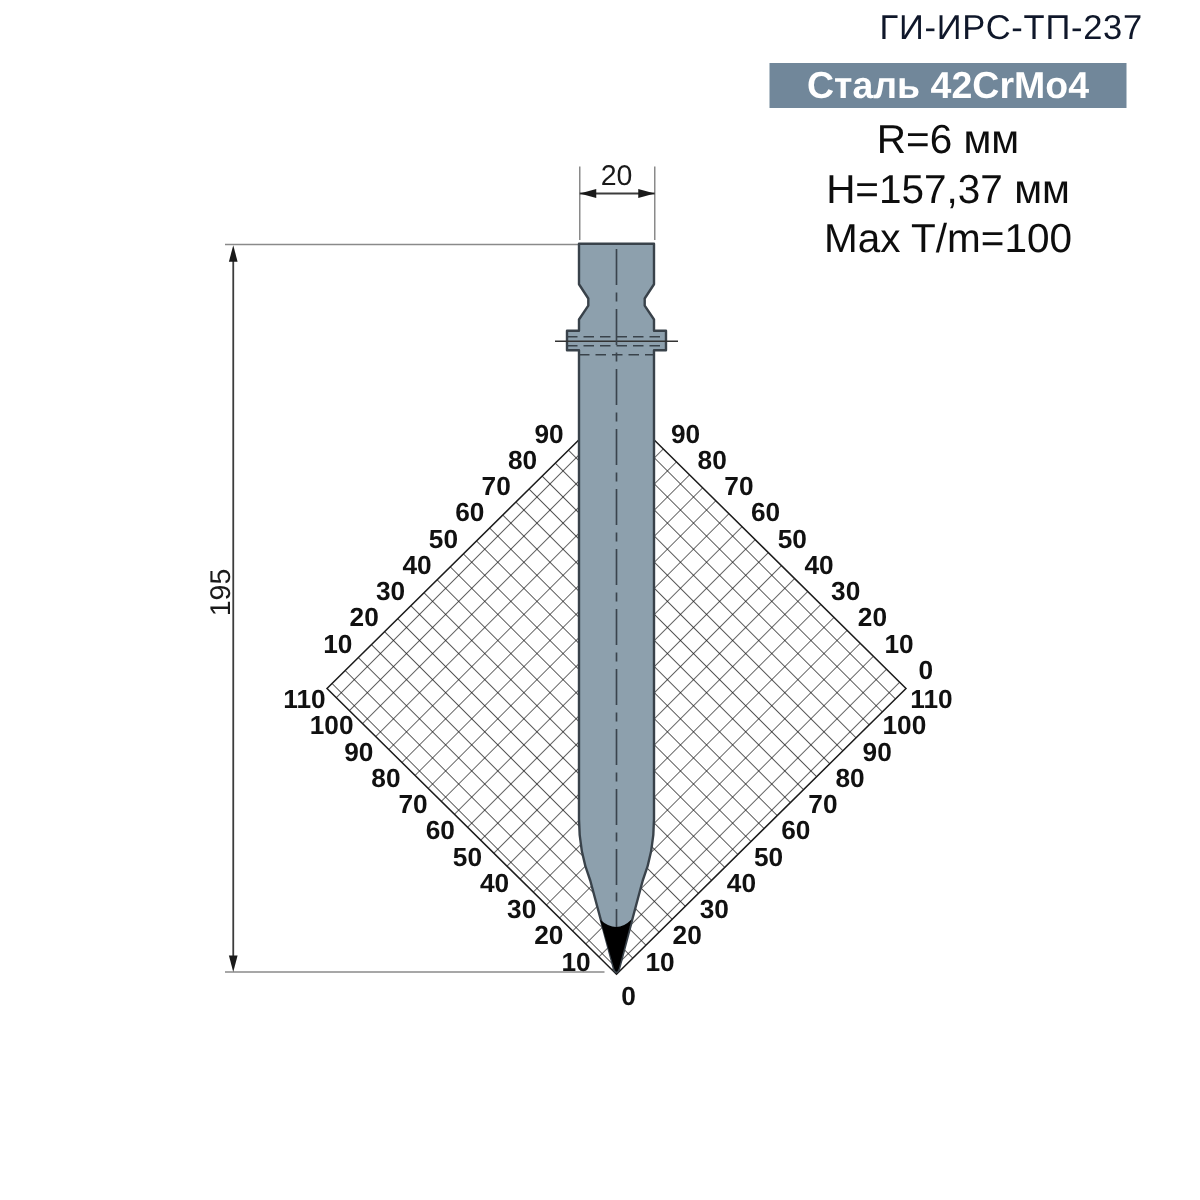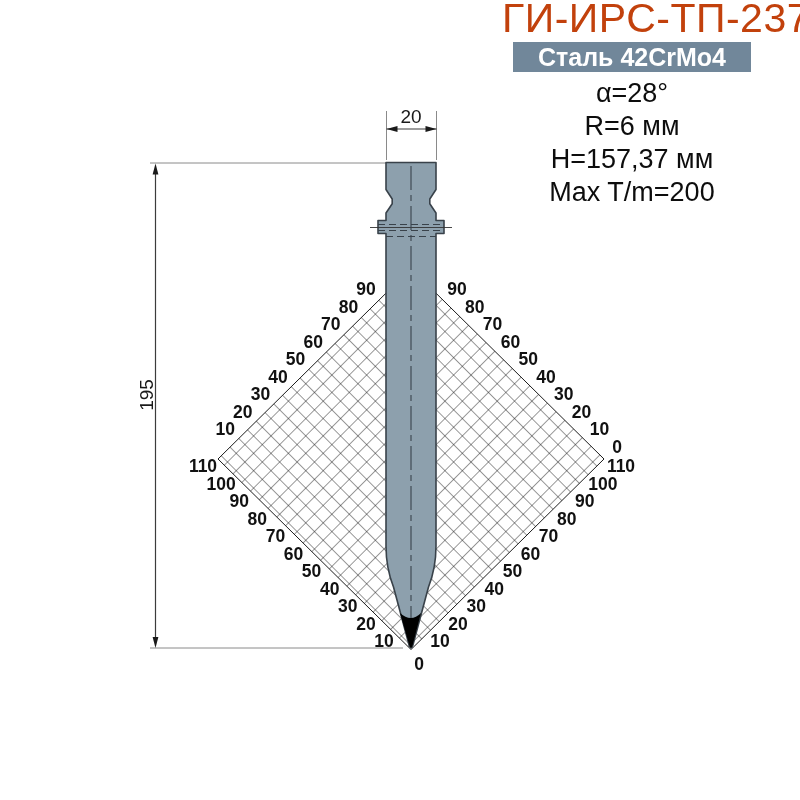--- a/index.html
+++ b/index.html
@@ -1,20 +1,20 @@
 <!DOCTYPE html>
 <html><head>
 <meta charset="utf-8">
 <style>
   html,body{margin:0;padding:0;background:#fff;}
   .page{position:relative;width:800px;height:800px;background:#ffffff;overflow:hidden;
         font-family:"Liberation Sans",sans-serif;}
   .drawing-svg{position:absolute;left:0;top:0;}
   .right-col{position:absolute;left:502px;top:0;width:260px;text-align:center;}
-  .title{font-size:41px;line-height:36px;color:#c2410c;letter-spacing:.5px;white-space:nowrap;text-align:right;}
+  .title{font-size:23px;line-height:36px;color:#0f172a;letter-spacing:.5px;white-space:nowrap;text-align:right;}
   .badge{display:inline-block;margin-top:6px;background:#71879a;color:#ffffff;
          font-weight:700;font-size:25px;line-height:30px;padding:0 25px;}
   .specs{margin-top:5px;}
   .spec{font-size:27px;line-height:33px;color:#0d0d0d;white-space:nowrap;}
   svg text{font-family:"Liberation Sans",sans-serif;fill:#111;}
   .edge-label{font-size:17.5px;font-weight:700;text-anchor:middle;}
   .dim-label{font-size:19px;font-weight:400;text-anchor:middle;fill:#1a1a1a;}
 </style>
 </head>
 <body>
@@ -111,20 +111,19 @@
       </g>
     <text class="edge-label" x="419" y="670">0</text>
   </svg>
 
   <div class="right-col">
     <div class="title">ГИ-ИРС-ТП-237</div>
     <div>
       <span class="badge">Сталь 42CrMo4</span>
     </div>
     <div class="specs">
-      <div class="spec">α=28°</div>
       <div class="spec">R=6 мм</div>
       <div class="spec">H=157,37 мм</div>
-      <div class="spec">Max T/m=200</div>
+      <div class="spec">Max T/m=100</div>
     </div>
   </div>
 
 </div>
 
 </body></html>

